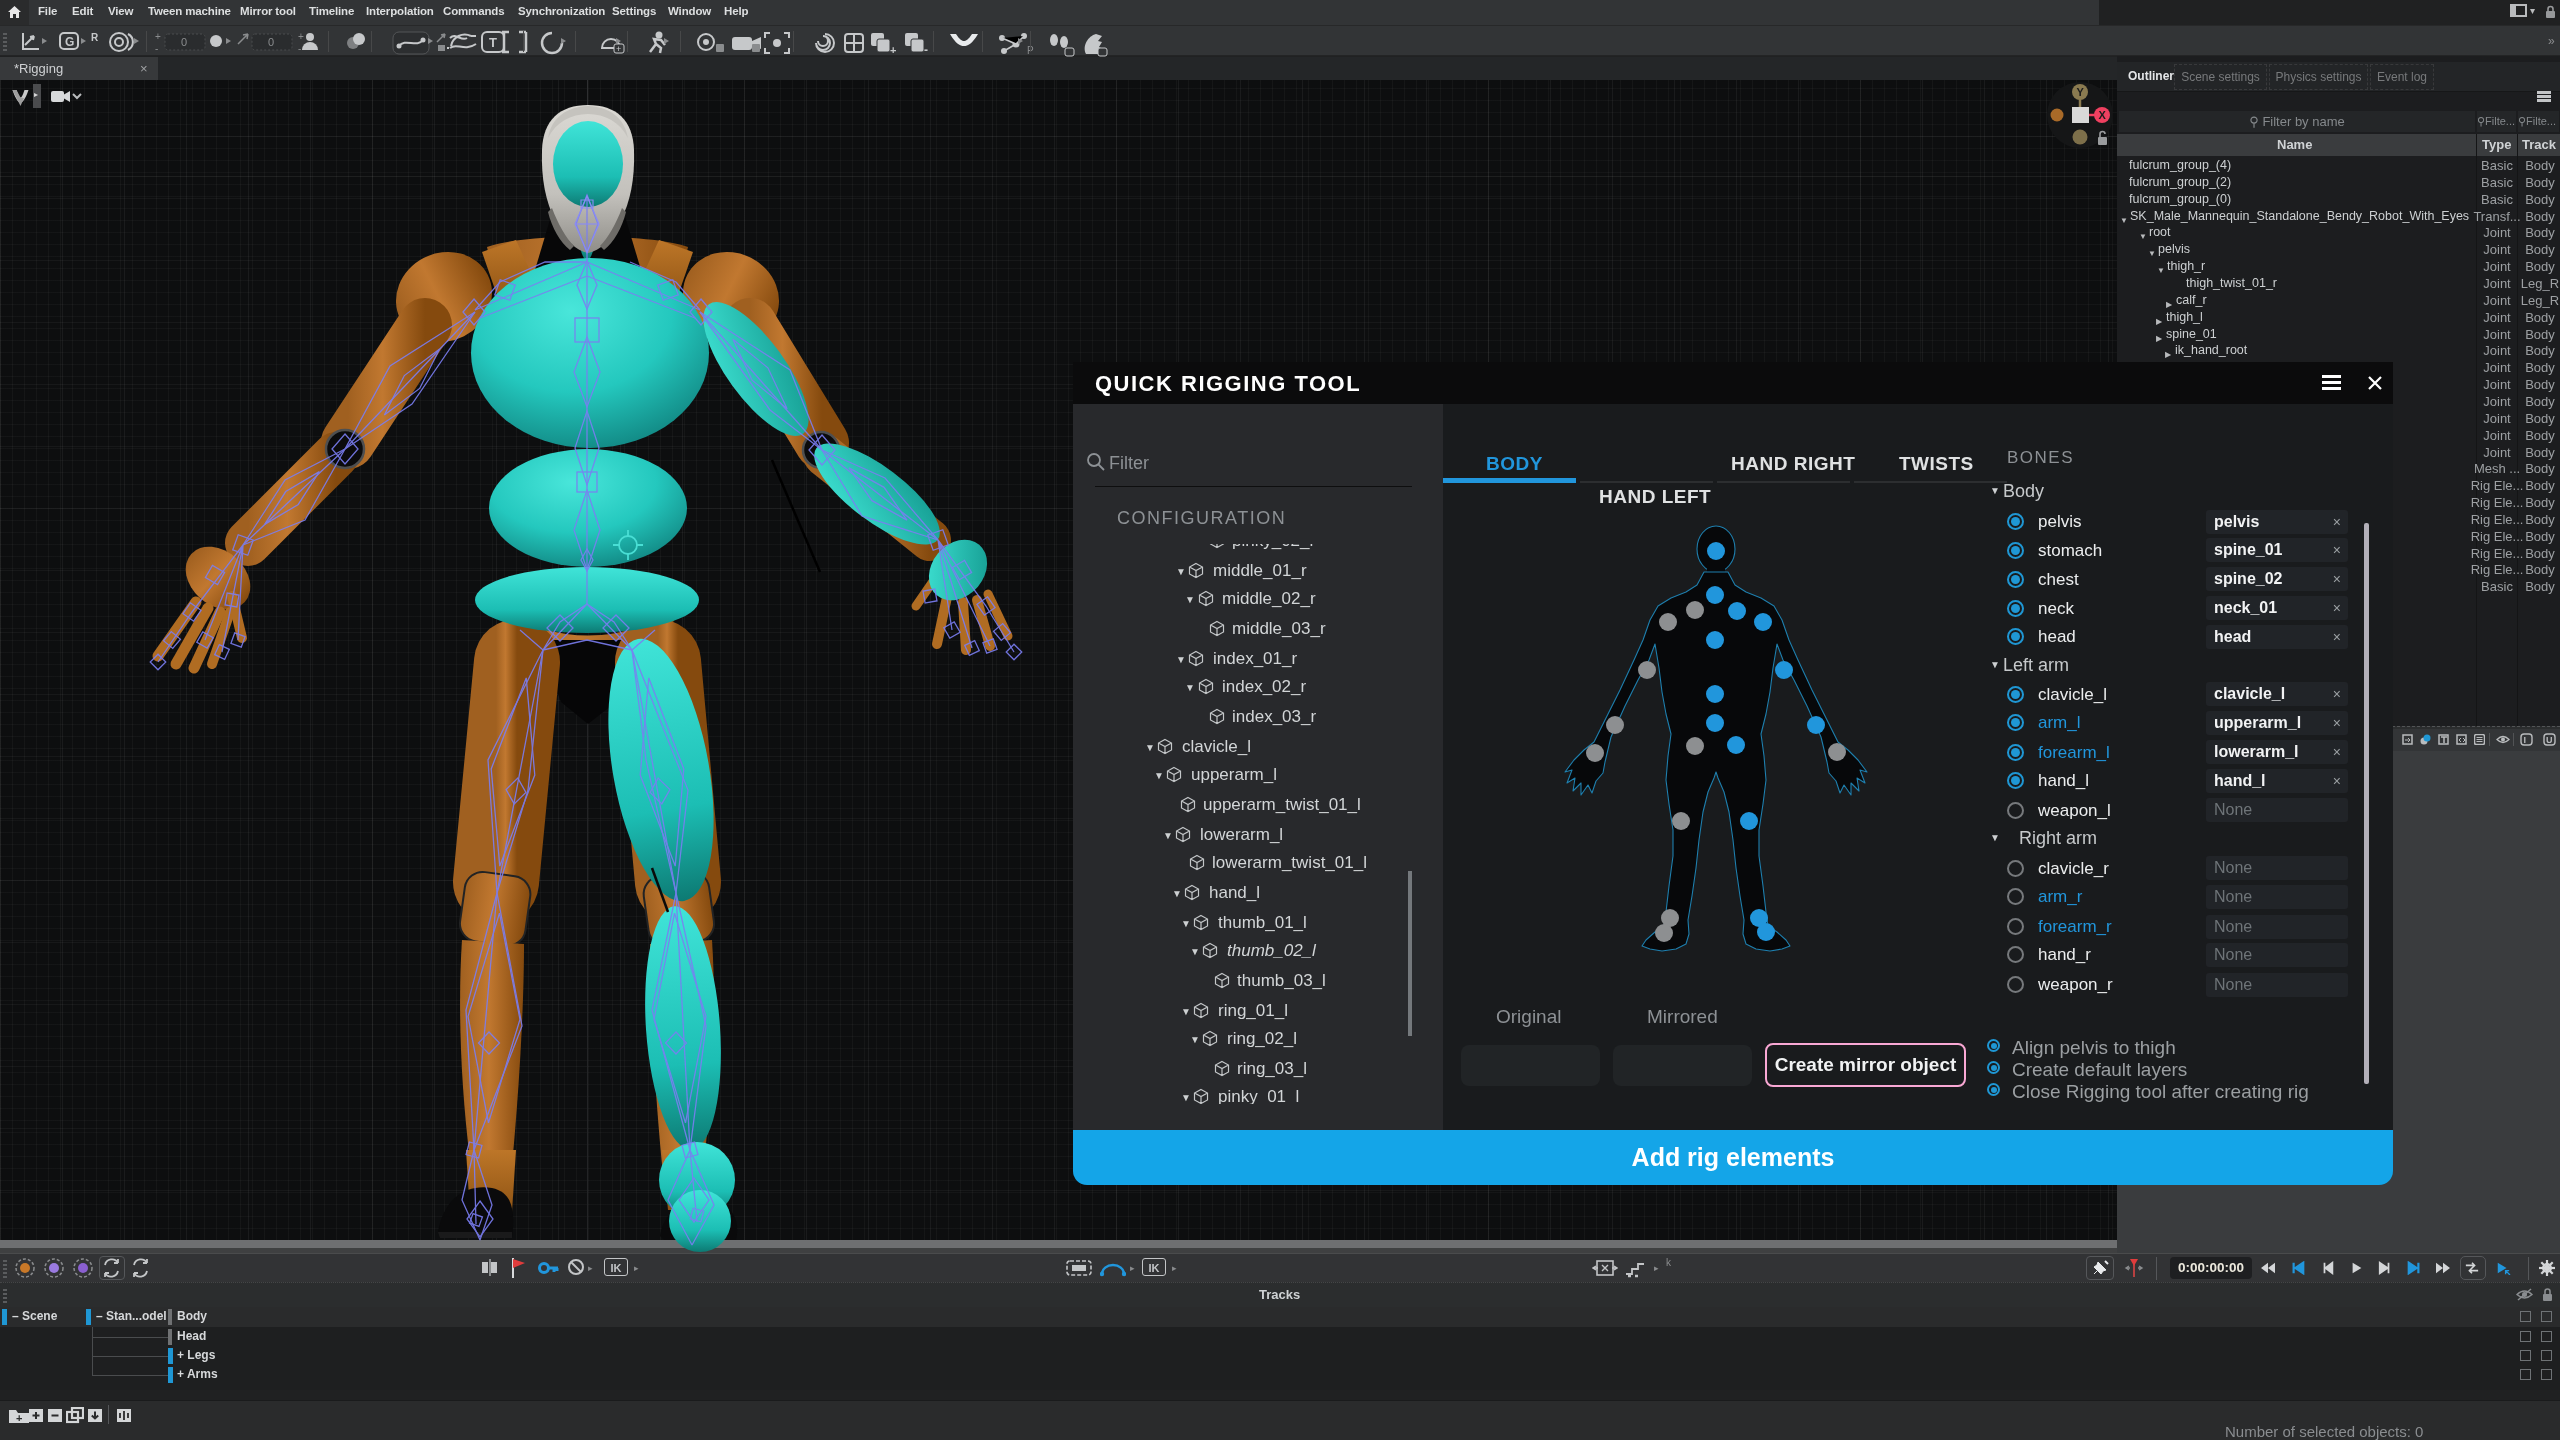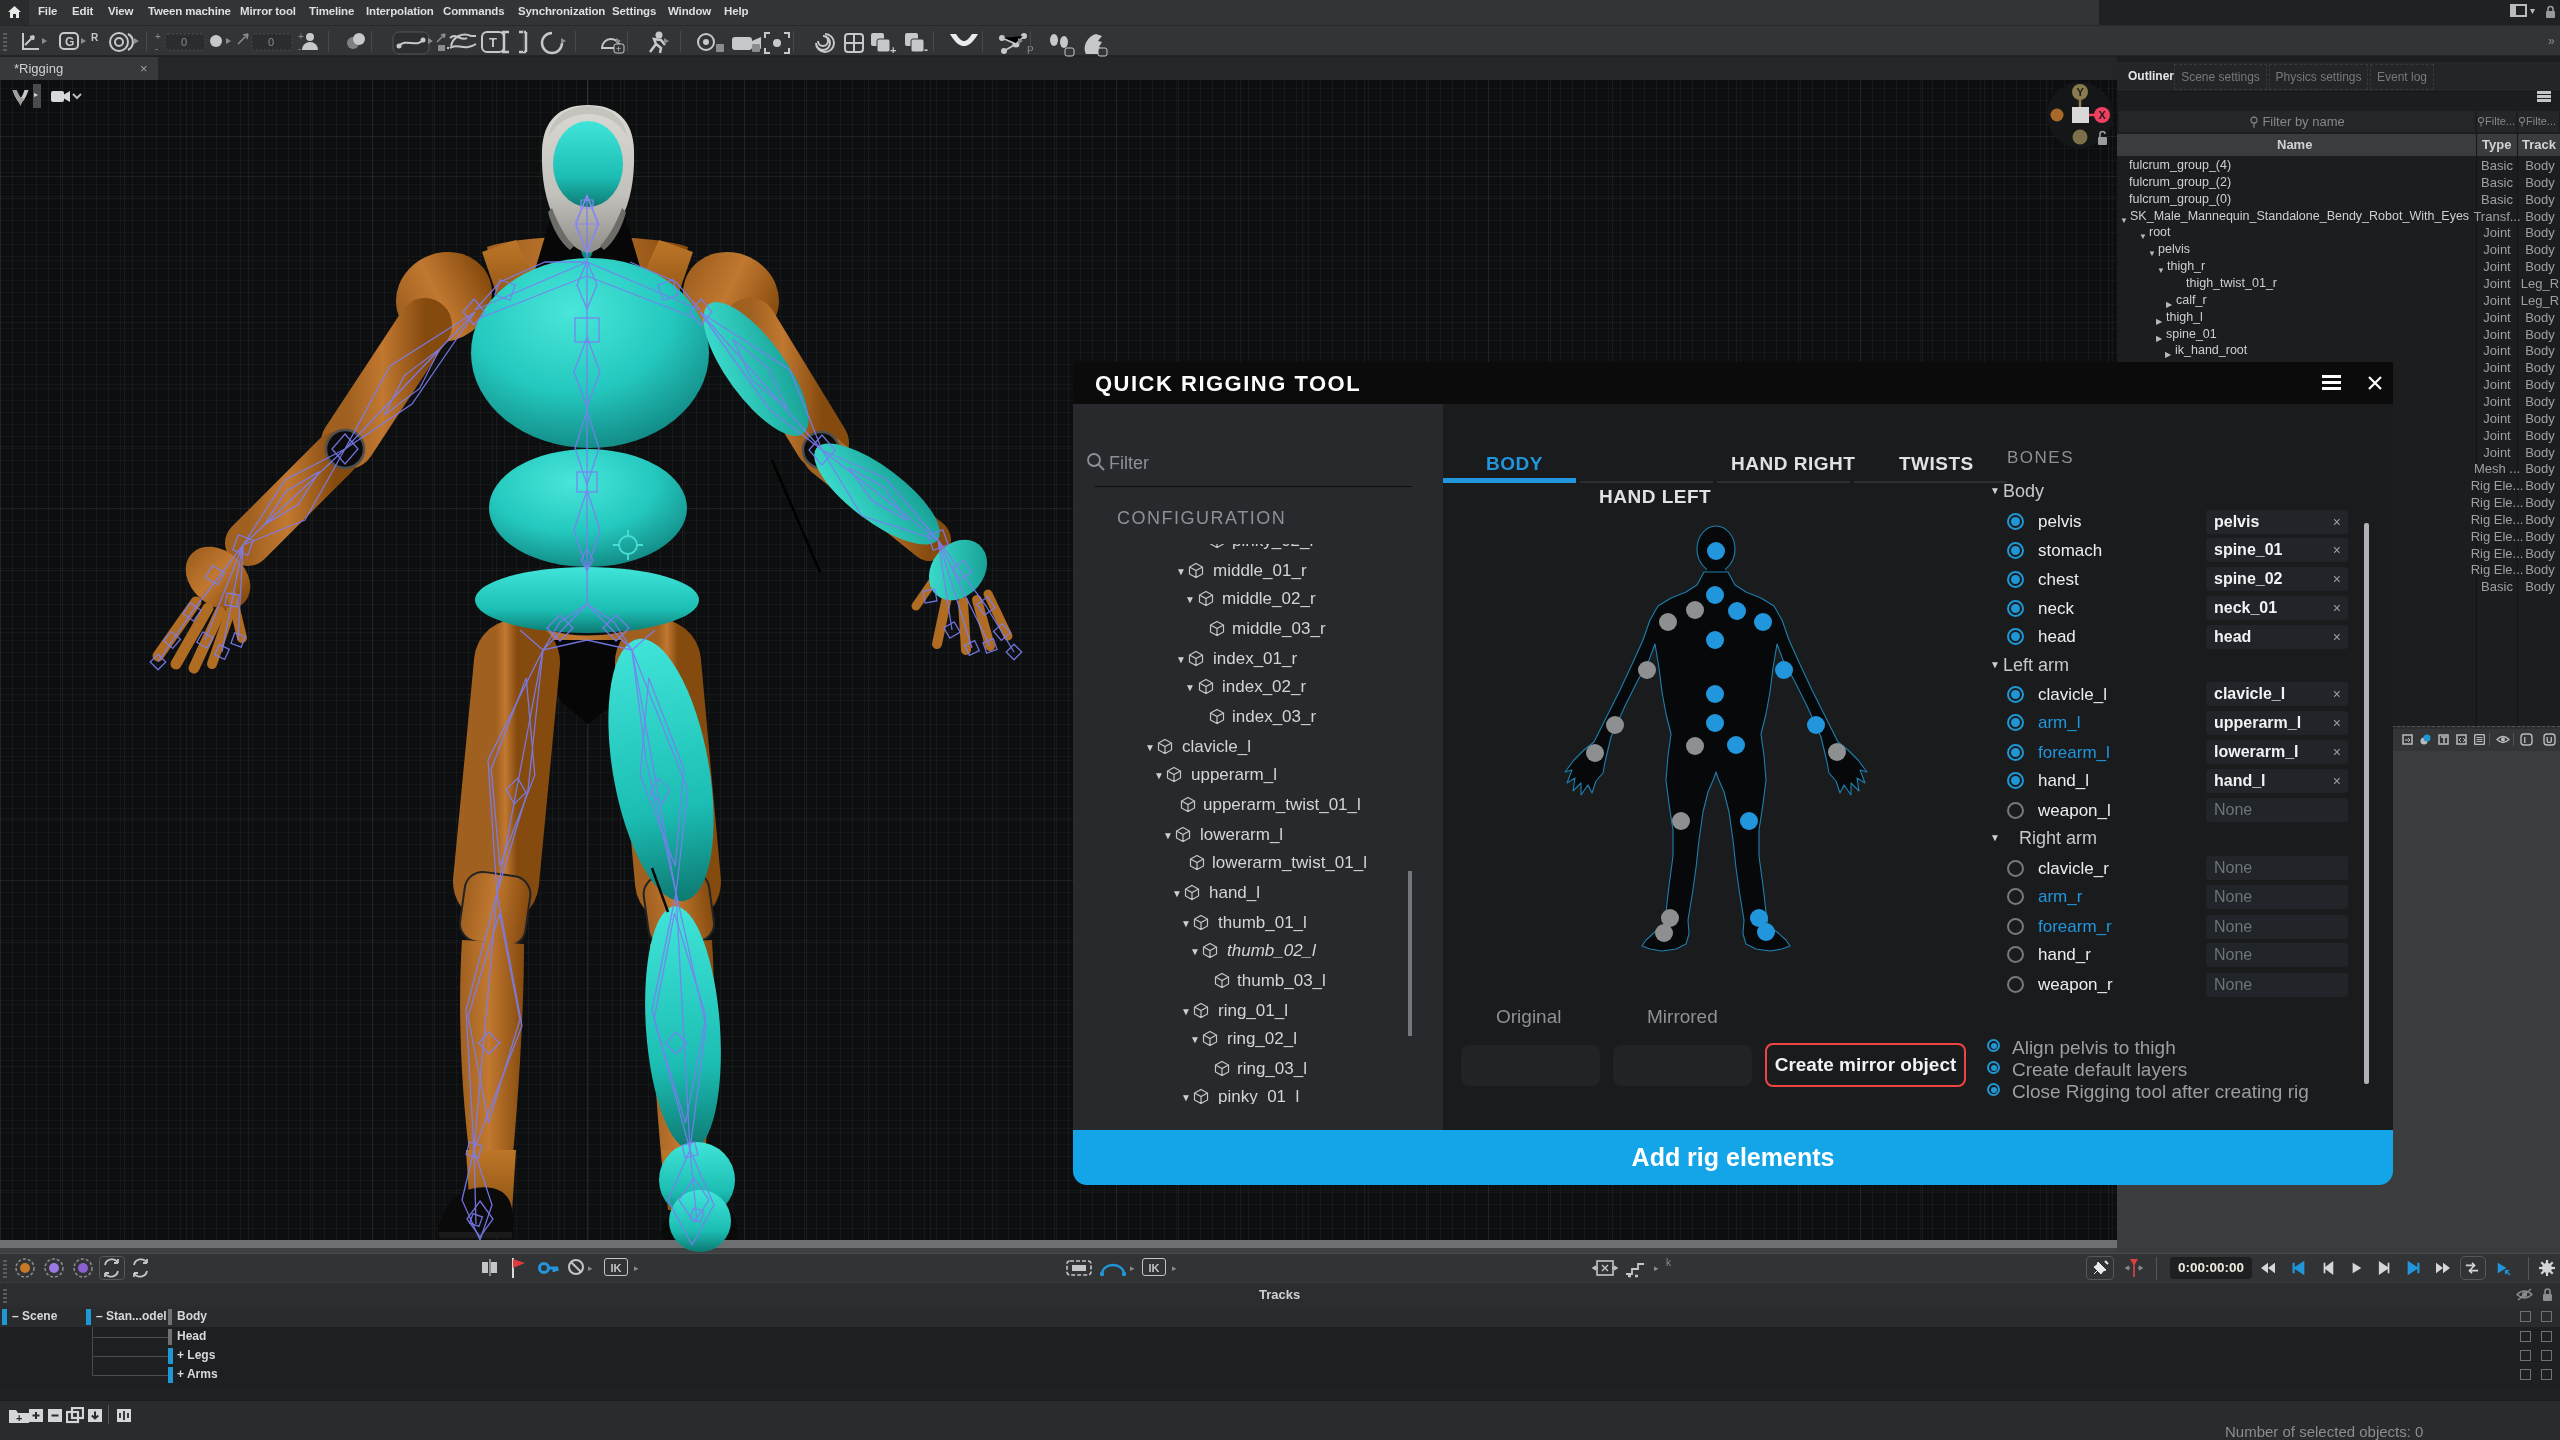--- a/index.html
+++ b/index.html
@@ -1088,21 +1088,21 @@
           <circle cx="1837" cy="752" r="9" fill="#8d8f91"></circle>
           <circle cx="1695" cy="746" r="9" fill="#8d8f91"></circle>
           <circle cx="1681" cy="821" r="9" fill="#8d8f91"></circle>
           <circle cx="1670" cy="918" r="9" fill="#8d8f91"></circle>
           <circle cx="1664" cy="933" r="9" fill="#8d8f91"></circle>
         </svg>
         <div class="abs gray" style="left:53px;top:602px;font-size:19px;">Original</div>
         <div class="abs gray" style="left:204px;top:602px;font-size:19px;">Mirrored</div>
         <div class="abs" style="left:18px;top:641px;width:139px;height:41px;background:#212426;border-radius:8px;"></div>
         <div class="abs" style="left:170px;top:641px;width:139px;height:41px;background:#212426;border-radius:8px;"></div>
-        <div class="abs" style="left:322px;top:639px;width:201px;height:44px;border:2px solid #ef4444;border-radius:8px;color:#f0f2f3;font-size:19px;font-weight:bold;text-align:center;line-height:40px;">Create mirror object</div>
+        <div class="abs" style="left:322px;top:639px;width:201px;height:44px;border:2px solid #f9a8d4;border-radius:8px;color:#f0f2f3;font-size:19px;font-weight:bold;text-align:center;line-height:40px;">Create mirror object</div>
         <div class="sradio" style="left:544px;top:635px;"></div>
         <div class="abs" style="left:569px;top:633px;color:#9b9fa2;font-size:19px;">Align pelvis to thigh</div>
         <div class="sradio" style="left:544px;top:657px;"></div>
         <div class="abs" style="left:569px;top:655px;color:#9b9fa2;font-size:19px;">Create default layers</div>
         <div class="sradio" style="left:544px;top:679px;"></div>
         <div class="abs" style="left:569px;top:677px;color:#9b9fa2;font-size:19px;">Close Rigging tool after creating rig</div>
         <div class="abs gray" style="left:564px;top:44px;font-size:17px;letter-spacing:1.5px;">BONES</div>
         <span class="tarr" style="left:547px;top:81px;">▼</span>
         <div class="shead" style="left:560px;top:77px;">Body</div>
         <span class="tarr" style="left:547px;top:255px;">▼</span>

